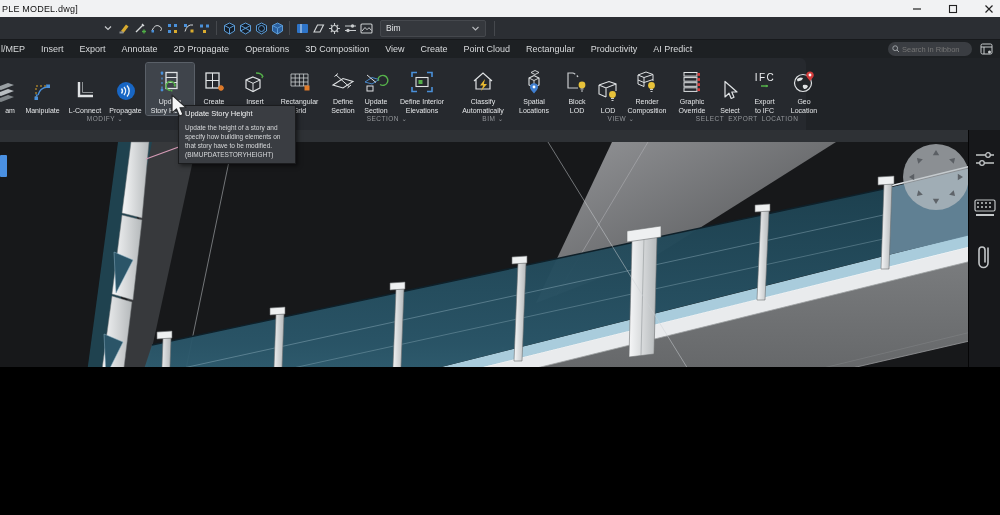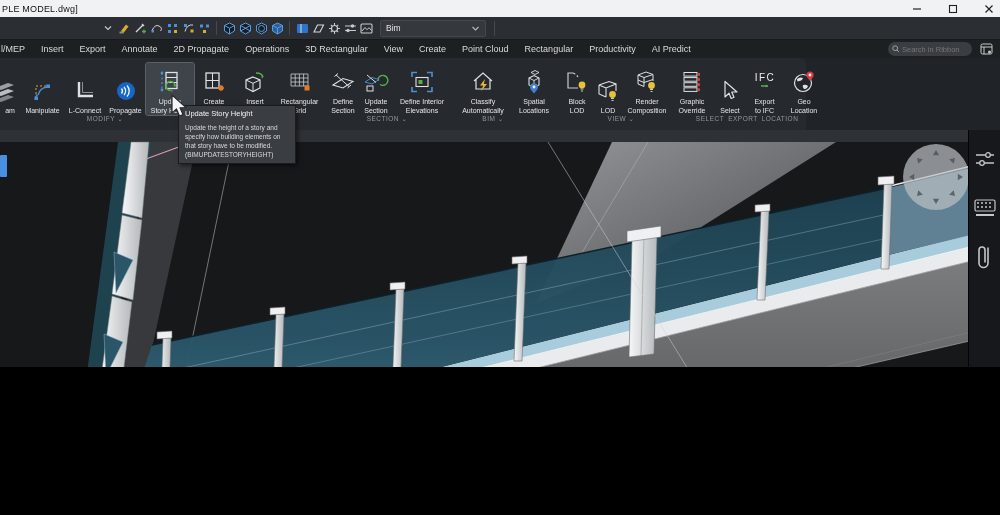--- a/index.html
+++ b/index.html
@@ -206,21 +206,21 @@
     <span class="qat-end-sep"></span>
   </div>
 
   <div class="menubar">
     <span class="mtab">l/MEP</span>
     <span class="mtab">Insert</span>
     <span class="mtab">Export</span>
     <span class="mtab">Annotate</span>
     <span class="mtab">2D Propagate</span>
     <span class="mtab">Operations</span>
-    <span class="mtab">3D Rectangular</span>
+    <span class="mtab">3D Composition</span>
     <span class="mtab">View</span>
     <span class="mtab">Create</span>
     <span class="mtab">Point Cloud</span>
     <span class="mtab">Rectangular</span>
     <span class="mtab">Productivity</span>
     <span class="mtab">AI Predict</span>
     <div class="searchbox">
       <svg width="8" height="8">
           <circle cx="3.2" cy="3.2" r="2.4" stroke="#9da1a5" fill="none" stroke-width="1"></circle>
           <path d="M5,5 L7.5,7.5" stroke="#9da1a5" stroke-width="1"></path>

